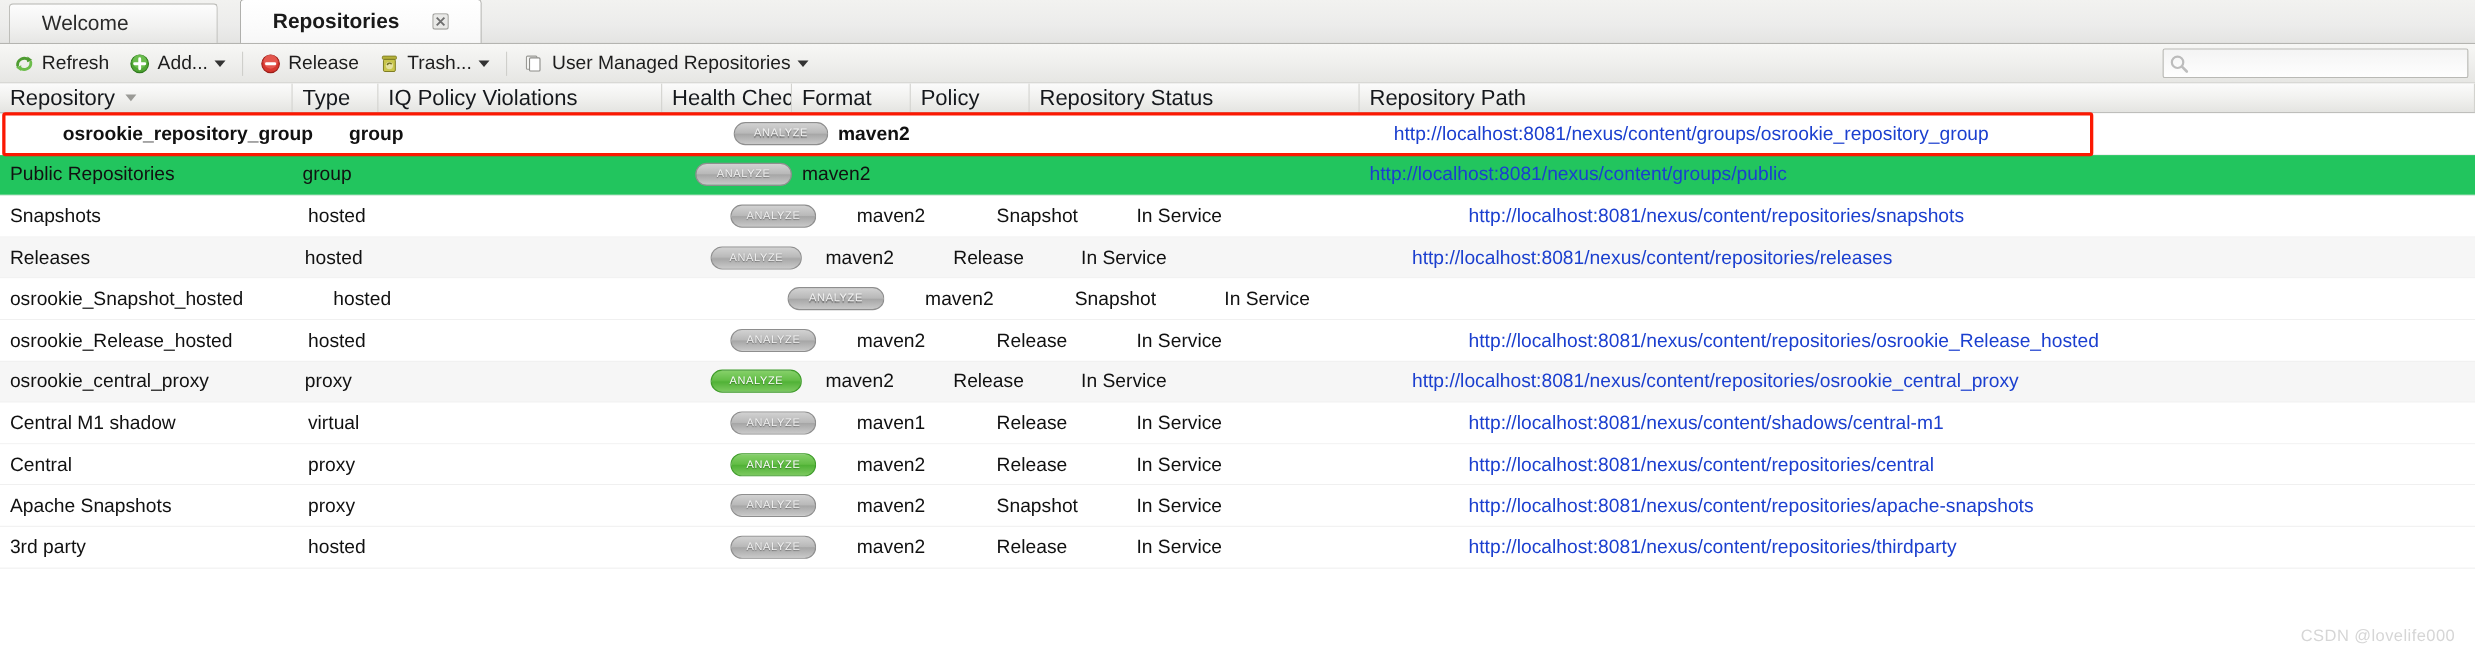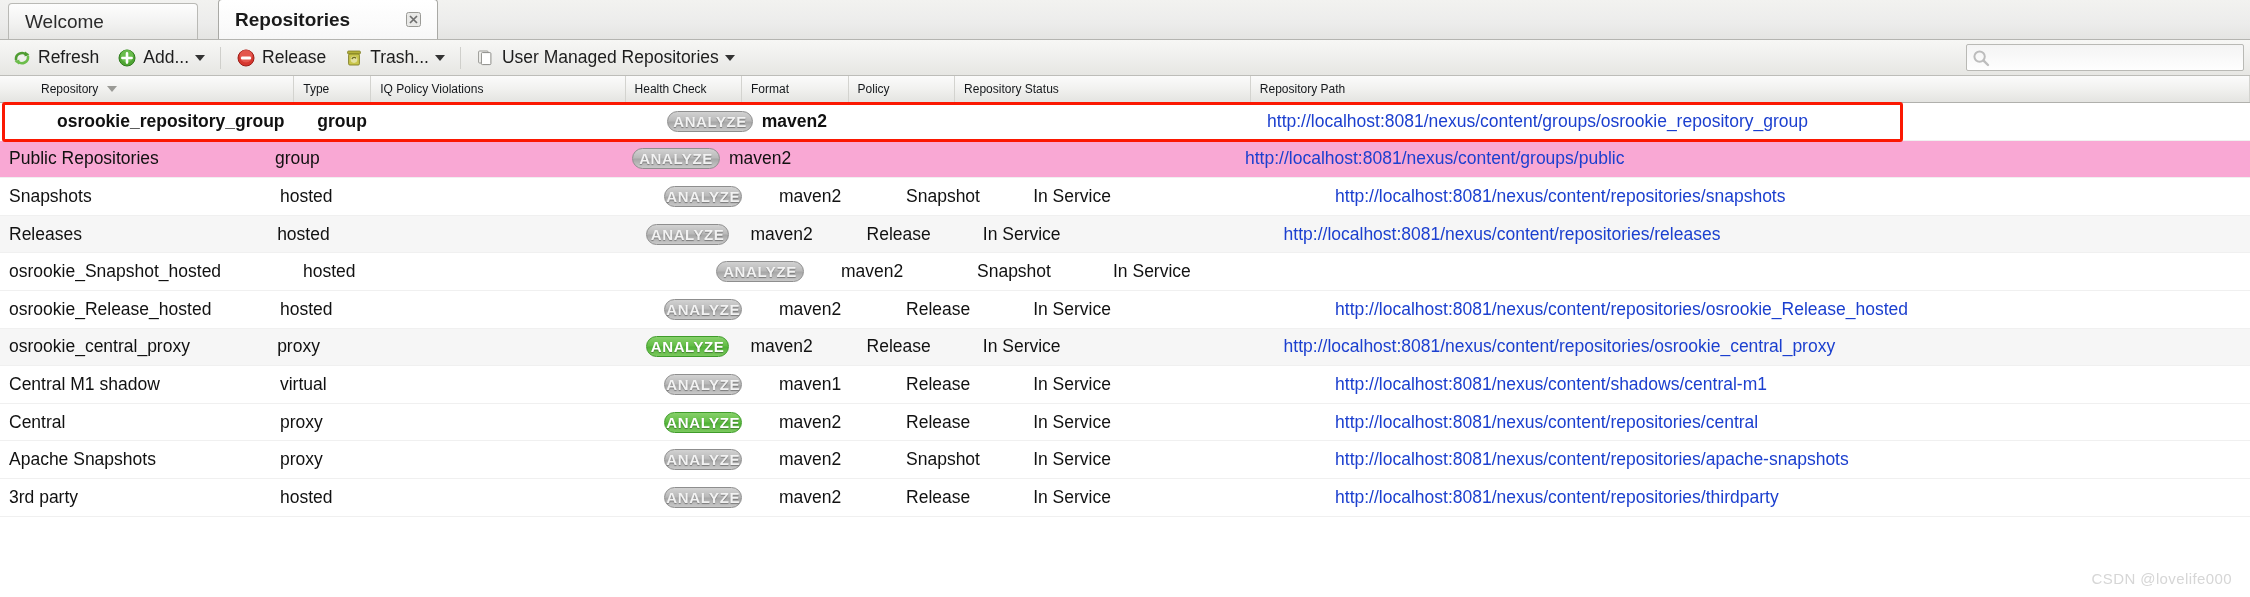--- a/index.html
+++ b/index.html
@@ -24,21 +24,21 @@
     border-bottom: 1px solid #b4b4b0;
     padding-left: 8px;
     display: flex;
     align-items: flex-end;
   }
   .tab {
     position: relative;
     height: 36px;
     min-width: 190px;
     margin-right: 4px;
-    padding: 0 16px;
+    padding: 0 29px;
     display: flex;
     align-items: center;
     font-size: 19px;
     color: #2b2b2b;
     background: linear-gradient(to bottom, #fdfdfd 0%, #f2f2f1 55%, #e6e6e4 100%);
     border: 1px solid #b9b9b5;
     border-bottom: none;
     border-radius: 4px 4px 0 0;
   }
   .tab.active {
@@ -138,23 +138,22 @@
   .grid {
     position: relative;
     width: 2250px;
     background: #fff;
   }
   .ghead {
     display: flex;
     height: 27px;
     background: linear-gradient(to bottom, #fbfbfb 0%, #f1f1ef 50%, #e4e4e1 100%);
     border-bottom: 1px solid #b0b0ac;
-    font-size: 12px;
+    font-size: 20px;
     color: #15181c;
-    padding-left: 32px;
   }
   .ghead .hc {
     display: flex;
     align-items: center;
     padding-left: 9px;
     border-right: 1px solid #d3d3cf;
     height: 100%;
     white-space: nowrap;
     overflow: hidden;
   }
@@ -168,21 +167,21 @@
   .grow {
     display: flex;
     height: 37.6px;
     align-items: center;
     font-size: 17.5px;
     color: #111;
     border-bottom: 1px solid #f0f0f0;
   }
   .grow.alt   { background: #f6f6f6; gap: 12px; }
   .grow.white { background: #ffffff; gap: 28px; }
-  .grow.sel   { background: #f9a8d4; }
+  .grow.sel   { background: #22c55e; }
   .grow.hl    { background: #ffffff; font-weight: bold; margin-left: 48px; }
   .grow .gc {
     padding-left: 9px;
     white-space: nowrap;
     overflow: hidden;
     display: flex;
     align-items: center;
     height: 100%;
   }
   .gc.c-health { padding-left: 0; justify-content: flex-start; }
@@ -195,22 +194,22 @@
   .c-format { width: 108px; }
   .c-policy { width: 108px; }
   .c-status { width: 300px; }
   .c-path   { width: 1014px; }
 
   .analyze {
     width: 108px;
     height: 21px;
     margin-left: 30px;
     border-radius: 11px;
-    font-size: 15px;
-    font-weight: bold;
+    font-size: 10px;
+    font-weight: normal;
     letter-spacing: .6px;
     color: #ffffff;
     display: flex;
     align-items: center;
     justify-content: center;
     text-shadow: 0 1px 1px rgba(0,0,0,.35);
   }
   .analyze.gray {
     background: linear-gradient(to bottom, #d2d2d2 0%, #b8b8b8 48%, #a6a6a6 52%, #c9c9c9 100%);
     border: 1px solid #8e8e8e;

